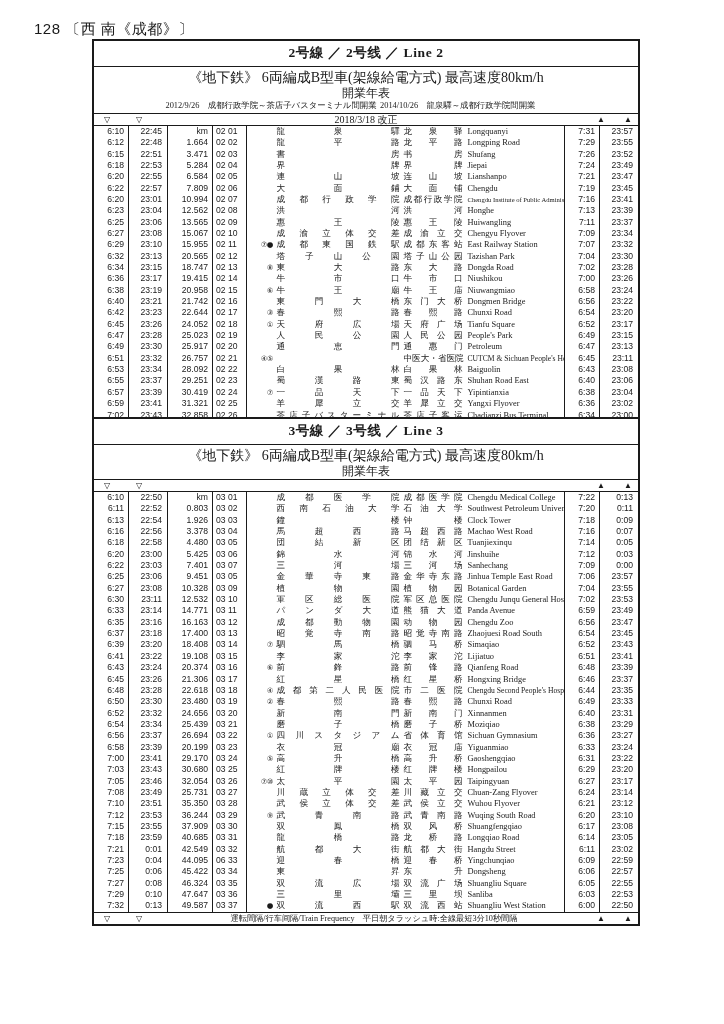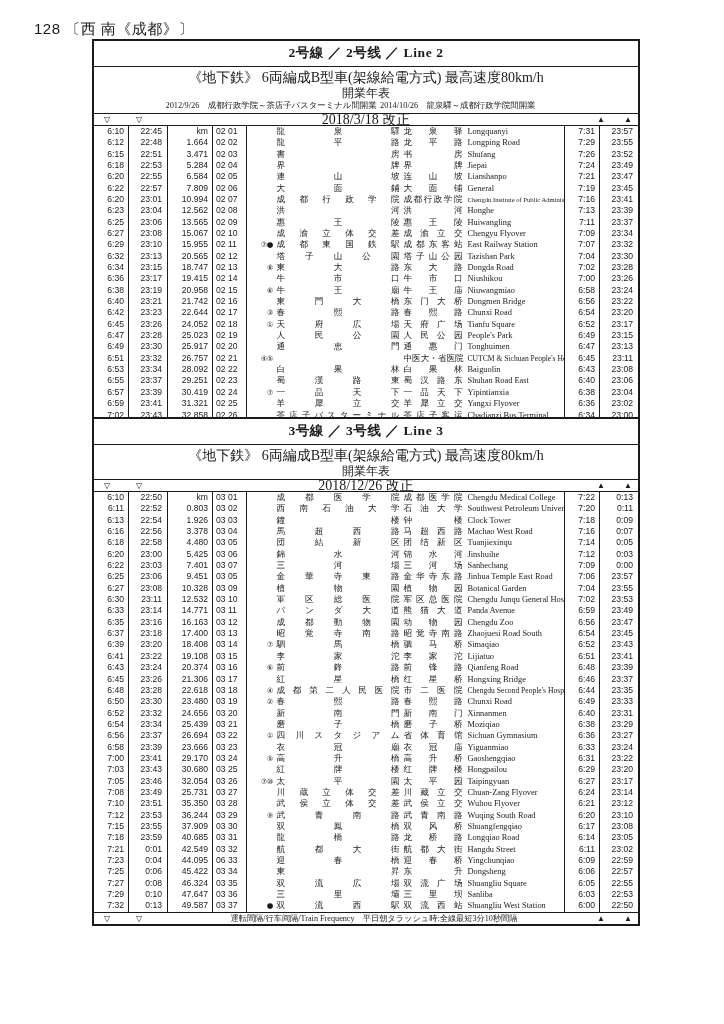--- a/index.html
+++ b/index.html
@@ -51,21 +51,21 @@
   .op-r{width:250px;text-align:left;box-sizing:border-box;}
 
   .revbar{
     position:relative;
     border-top:1.1px solid #1a1a1a;
     border-bottom:1.1px solid #1a1a1a;
     height:11px;
   }
   .revbar .rev{
     position:absolute;left:0;right:0;top:0;
-    text-align:center;font-size:14px;line-height:11px;
+    text-align:center;font-size:10px;line-height:11px;
   }
   .revbar .tri{position:absolute;top:0;font-size:8px;line-height:11px;}
   .tri-dl{left:10px;}
   .tri-dl2{left:42px;}
   .tri-ur{right:33px;}
   .tri-ur2{right:6px;}
 
   
   table.sched{border-collapse:collapse;width:100%;table-layout:fixed;
     font-size:8.6px;font-family:"Liberation Sans","DejaVu Sans",sans-serif;}
@@ -267,21 +267,21 @@
                 <div class="ja">
                   <span>大</span>
                   <span>面</span>
                   <span>鋪</span>
                 </div>
                 <div class="zh">
                   <span>大</span>
                   <span>面</span>
                   <span>铺</span>
                 </div>
-                <div class="en">General</div>
+                <div class="en">Chengdu</div>
               </div>
             </td>
             <td class="c-t3">7:19</td>
             <td class="c-t4">23:45</td>
           </tr>
           <tr>
             <td class="c-t1">6:20</td>
             <td class="c-t2">23:01</td>
             <td class="c-km">10.994</td>
             <td class="c-no">02 07</td>
@@ -628,21 +628,21 @@
                 <div class="ja">
                   <span>通</span>
                   <span>恵</span>
                   <span>門</span>
                 </div>
                 <div class="zh">
                   <span>通</span>
                   <span>惠</span>
                   <span>门</span>
                 </div>
-                <div class="en">Tonghuimen</div>
+                <div class="en">Petroleum</div>
               </div>
             </td>
             <td class="c-t3">6:47</td>
             <td class="c-t4">23:13</td>
           </tr>
           <tr>
             <td class="c-t1">6:51</td>
             <td class="c-t2">23:32</td>
             <td class="c-km">26.757</td>
             <td class="c-no">02 21</td>
@@ -960,21 +960,20 @@
         <span class="tri tri-ur2">▲</span>
       </div>
     </div>
   <div class="block" id="line3">
       <div class="line-title">3号線 ／ 3号线 ／ Line 3</div>
       <div class="spec">《地下鉄》 6両編成B型車(架線給電方式) 最高速度80km/h</div>
       <div class="openings-label">開業年表</div>
       <div class="revbar">
         <span class="tri tri-dl">▽</span>
         <span class="tri tri-dl2">▽</span>
-        <span class="rev">2018/12/26 改正</span>
         <span class="tri tri-ur">▲</span>
         <span class="tri tri-ur2">▲</span>
       </div>
       <table class="sched">
         <tbody>
           <tr>
             <td class="c-t1">6:10</td>
             <td class="c-t2">22:50</td>
             <td class="c-km">km</td>
             <td class="c-no">03 01</td>
@@ -1537,21 +1536,21 @@
                 </div>
                 <div class="en">Sichuan Gymnasium</div>
               </div>
             </td>
             <td class="c-t3">6:36</td>
             <td class="c-t4">23:27</td>
           </tr>
           <tr>
             <td class="c-t1">6:58</td>
             <td class="c-t2">23:39</td>
-            <td class="c-km">23.666</td>
+            <td class="c-km">20.199</td>
             <td class="c-no">03 23</td>
             <td class="c-name">
               <div class="nmwrap">
                 <span class="xfer"></span>
                 <div class="ja">
                   <span>衣</span>
                   <span>冠</span>
                   <span>廟</span>
                 </div>
                 <div class="zh">

